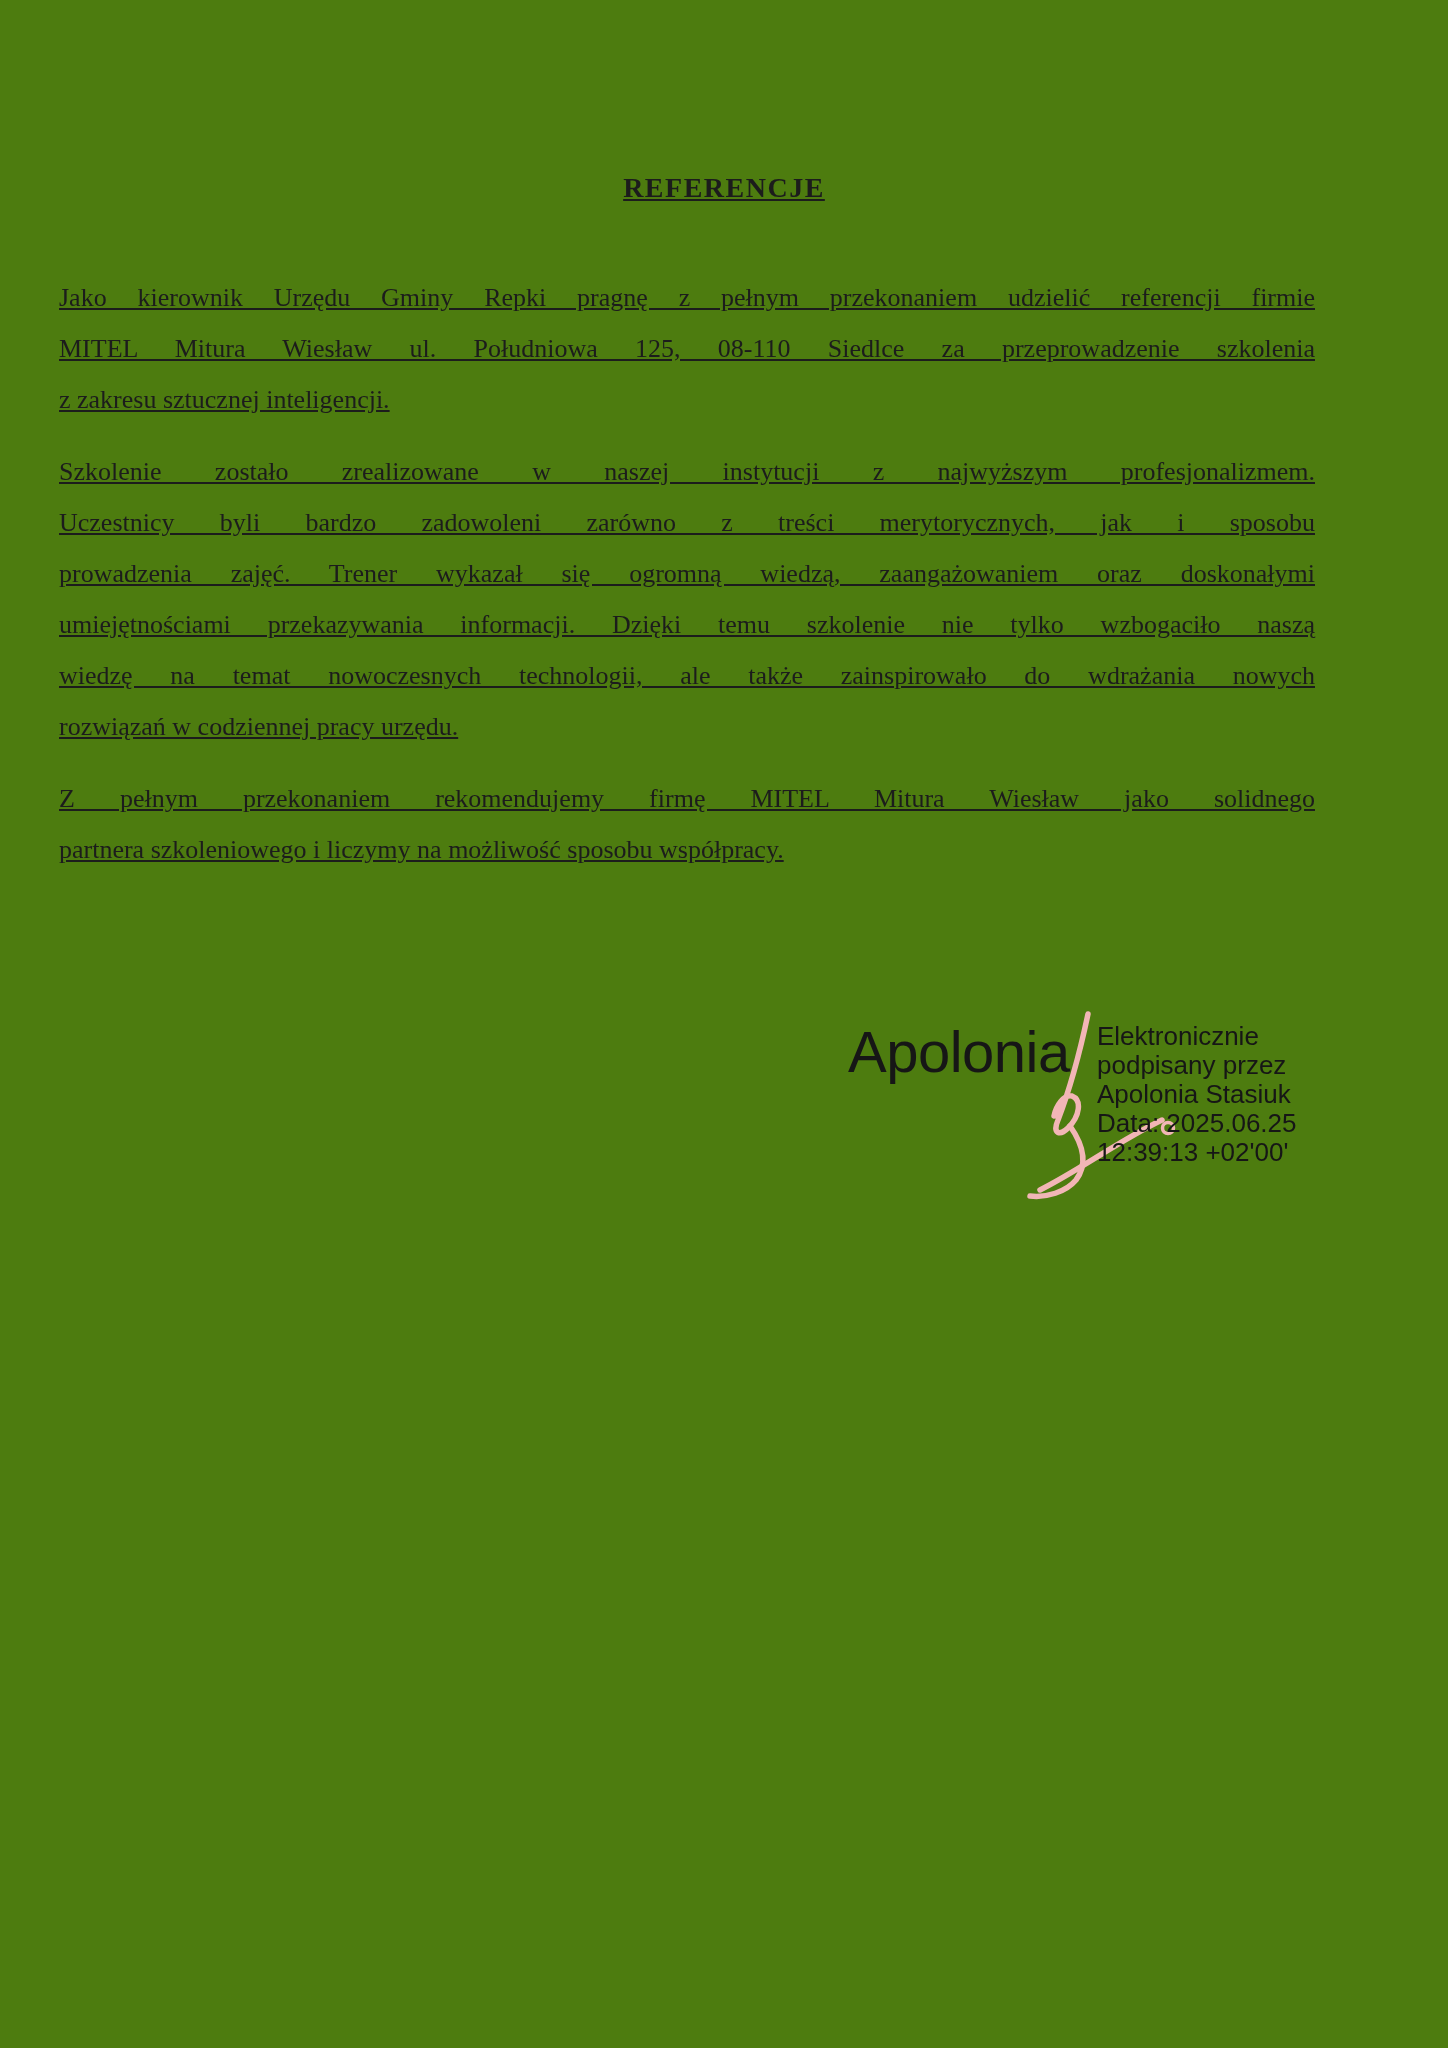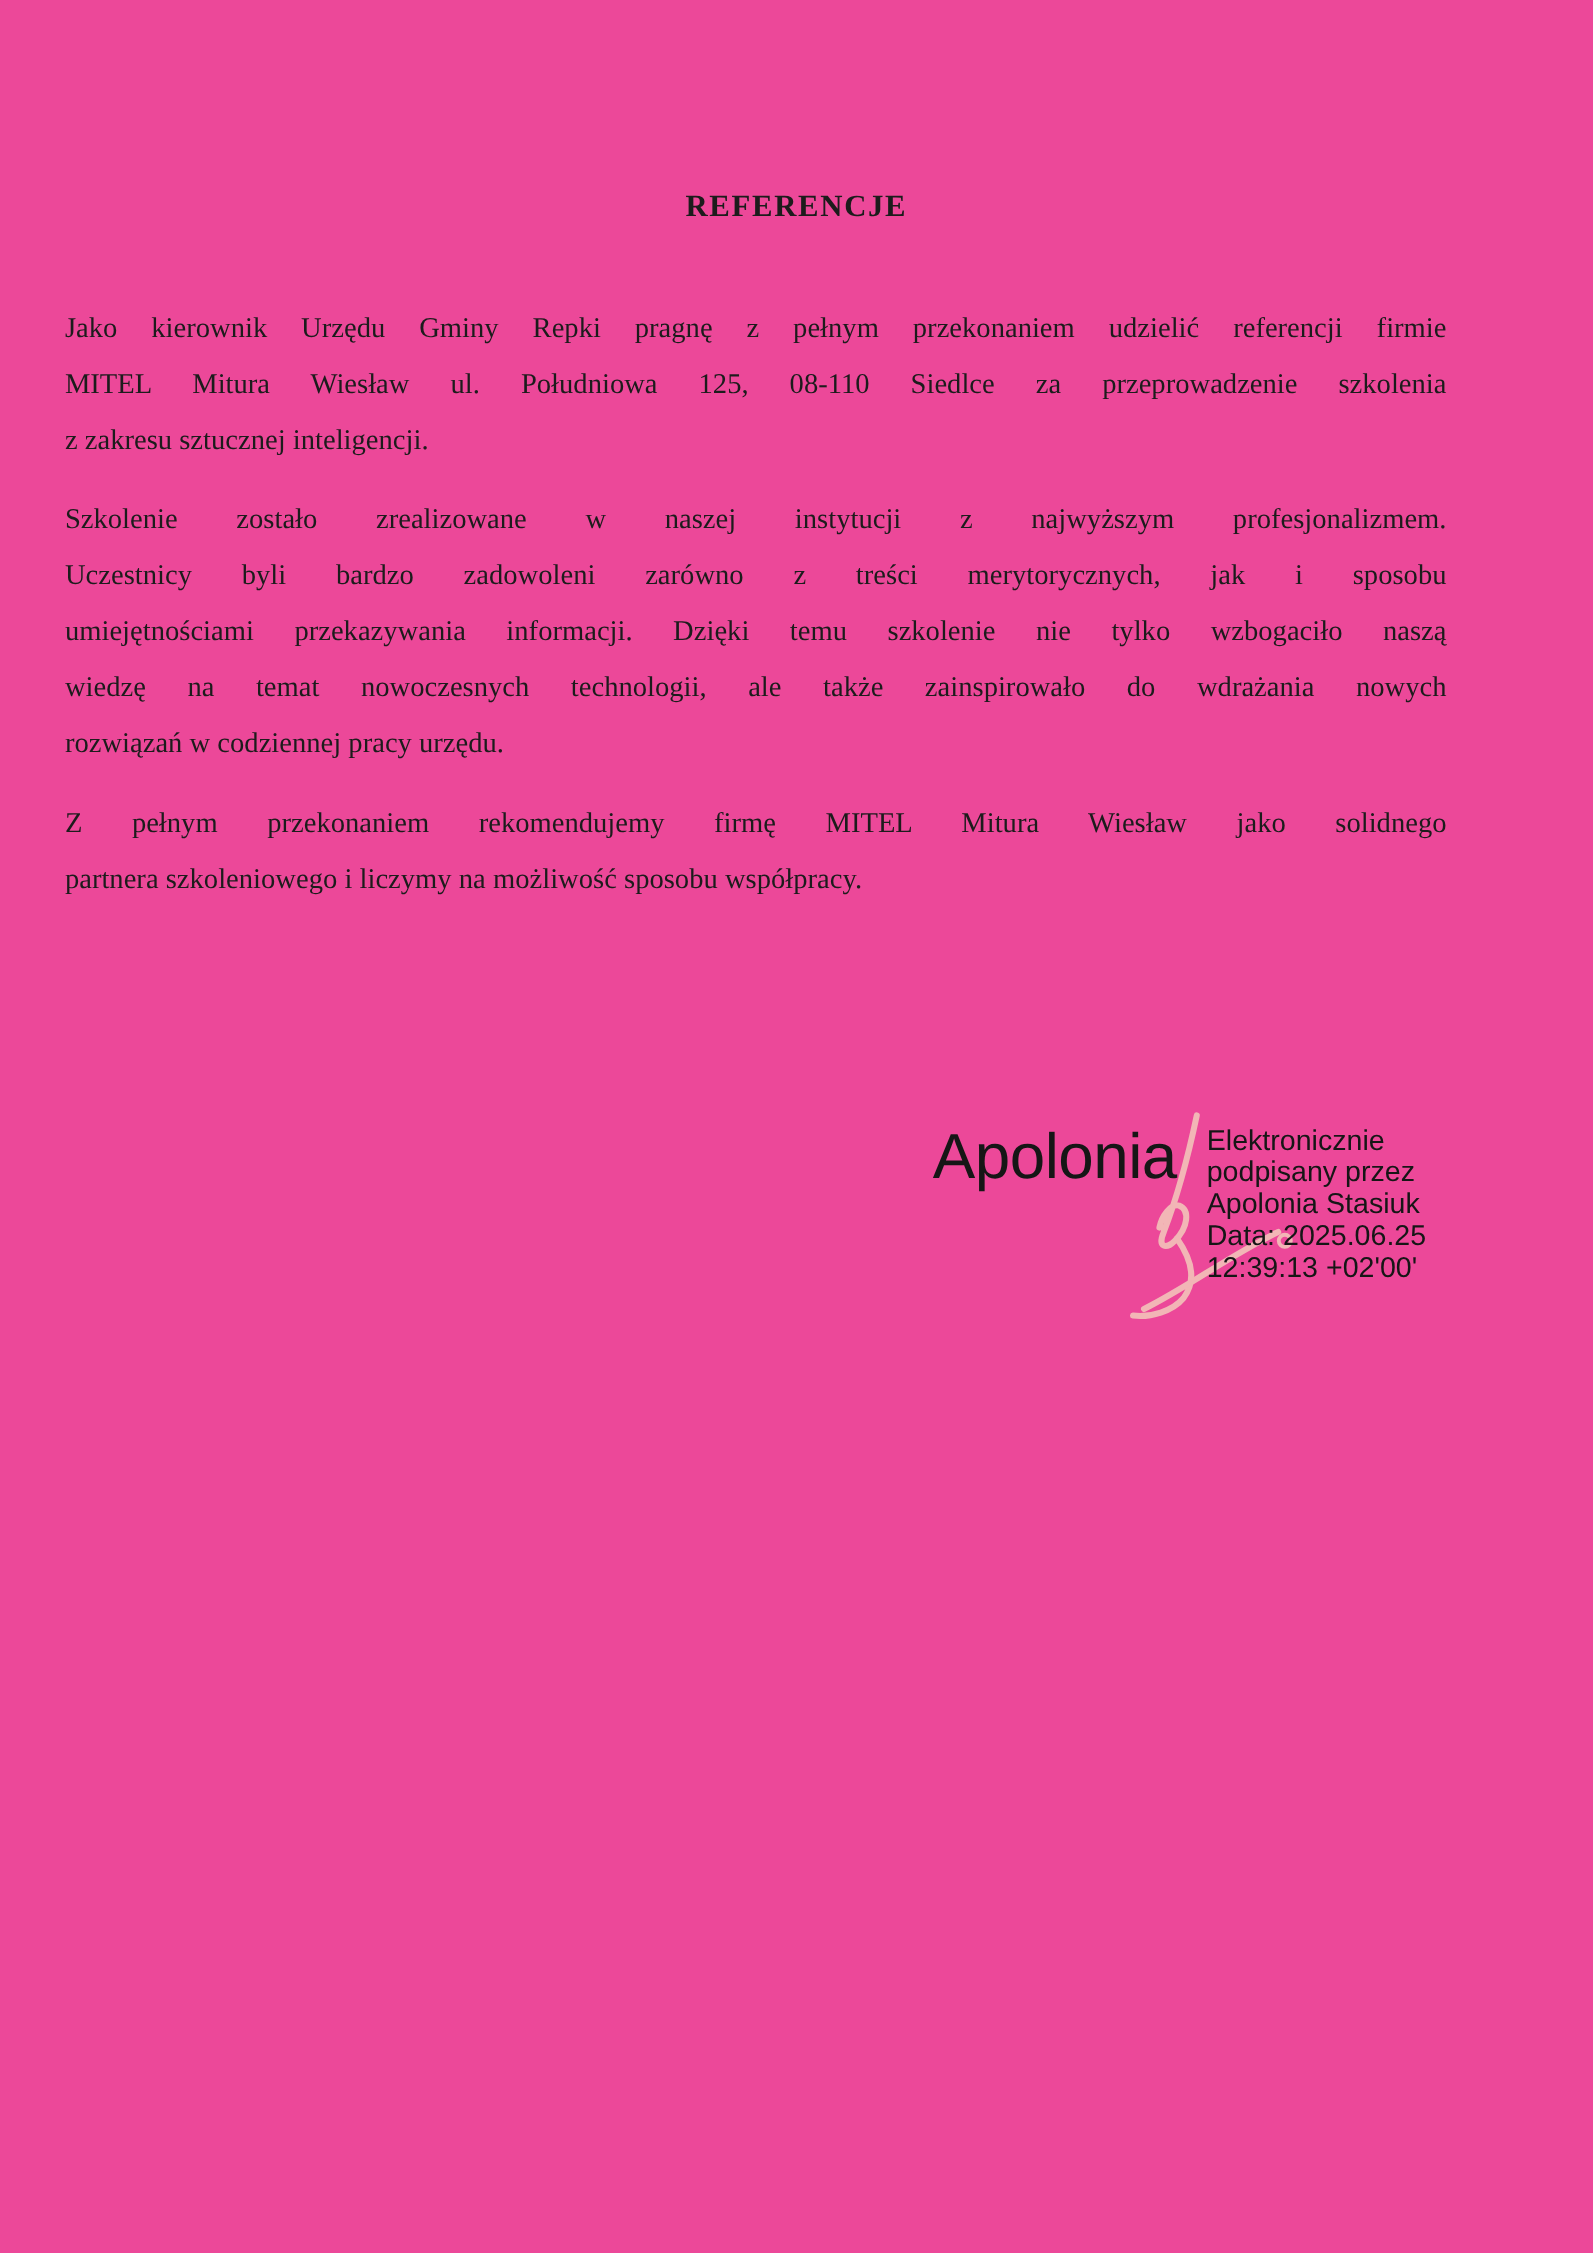--- a/index.html
+++ b/index.html
@@ -1,24 +1,25 @@
 <!DOCTYPE html>
 <html lang="pl"><head>
 <meta charset="utf-8">
 <title>REFERENCJE</title>
 <style>
   html, body { margin: 0; padding: 0; background: #ffffff; }
   .page {
     position: relative;
     width: 1448px;
     height: 2048px;
-    background: #ec4899;
+    background: #4d7c0f;
     font-family: "Liberation Serif", serif;
     color: #1c1c1c;
     overflow: hidden;
+    text-decoration: underline;
   }
   .doc-title {
     margin: 0;
     padding-top: 168px;
     text-align: center;
     font-size: 28px;
     line-height: 40px;
     font-weight: bold;
     letter-spacing: 1.5px;
   }
@@ -75,20 +76,21 @@
 
     <div class="para">
       <div class="line">Jako kierownik Urzędu Gminy Repki pragnę z pełnym przekonaniem udzielić referencji firmie</div>
       <div class="line">MITEL Mitura Wiesław ul. Południowa 125, 08-110 Siedlce za przeprowadzenie szkolenia</div>
       <div class="line last">z zakresu sztucznej inteligencji.</div>
     </div>
 
     <div class="para">
       <div class="line">Szkolenie zostało zrealizowane w naszej instytucji z najwyższym profesjonalizmem.</div>
       <div class="line">Uczestnicy byli bardzo zadowoleni zarówno z treści merytorycznych, jak i sposobu</div>
+      <div class="line">prowadzenia zajęć. Trener wykazał się ogromną wiedzą, zaangażowaniem oraz doskonałymi</div>
       <div class="line">umiejętnościami przekazywania informacji. Dzięki temu szkolenie nie tylko wzbogaciło naszą</div>
       <div class="line">wiedzę na temat nowoczesnych technologii, ale także zainspirowało do wdrażania nowych</div>
       <div class="line last">rozwiązań w codziennej pracy urzędu.</div>
     </div>
 
     <div class="para">
       <div class="line">Z pełnym przekonaniem rekomendujemy firmę MITEL Mitura Wiesław jako solidnego</div>
       <div class="line last">partnera szkoleniowego i liczymy na możliwość sposobu współpracy.</div>
     </div>
 

